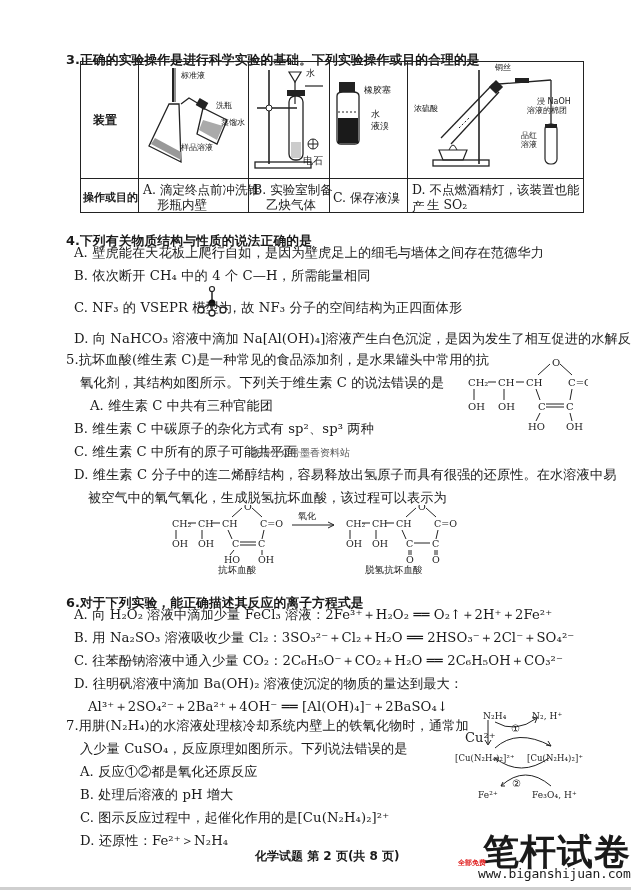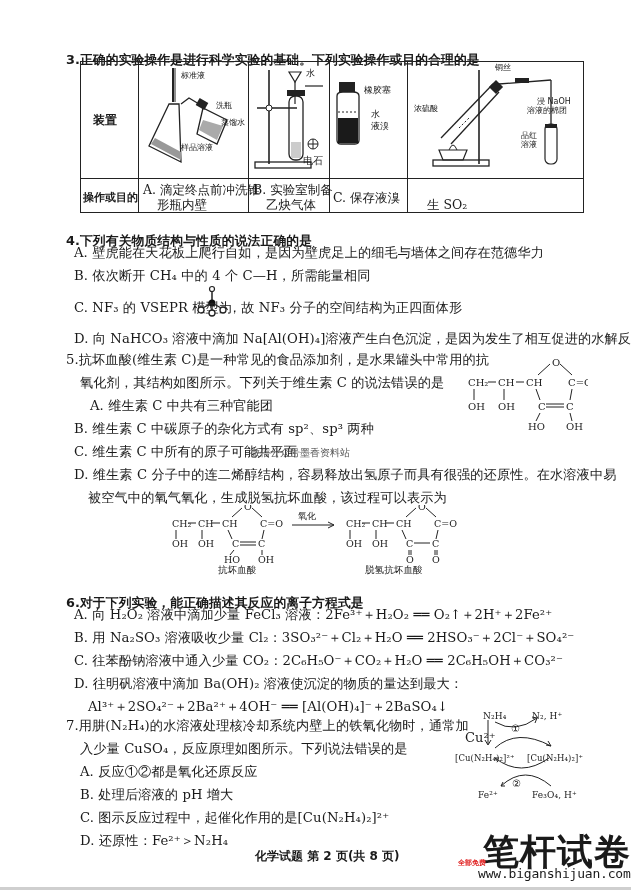--- a/index.html
+++ b/index.html
@@ -101,20 +101,21 @@
   <div class="small-lbl" style="left:456px; top:34px;">浸 NaOH</div>
   <div class="small-lbl" style="left:446px; top:43px;">溶液的棉团</div>
   <div class="small-lbl" style="left:440px; top:68px;">品红</div>
   <div class="small-lbl" style="left:440px; top:77px;">溶液</div>
 
   <div class="cell-text" style="left:62px; top:119px;">A. 滴定终点前冲洗锥</div>
   <div class="cell-text" style="left:76px; top:134px;">形瓶内壁</div>
   <div class="cell-text" style="left:172px; top:119px;">B. 实验室制备</div>
   <div class="cell-text" style="left:185px; top:134px;">乙炔气体</div>
   <div class="cell-text" style="left:252px; top:127px;">C. 保存液溴</div>
+  <div class="cell-text" style="left:331px; top:119px;">D. 不点燃酒精灯，该装置也能产</div>
   <div class="cell-text" style="left:346px; top:134px;">生 SO₂</div>
 </div>
 
 <div class="line q" style="left:66px; top:221px;">4.下列有关物质结构与性质的说法正确的是</div>
 <div class="line" style="left:74px; top:245px;">A. 壁虎能在天花板上爬行自如，是因为壁虎足上的细毛与墙体之间存在范德华力</div>
 <div class="line" style="left:74px; top:268px;">B. 依次断开 CH₄ 中的 4 个 C—H，所需能量相同</div>
 <div class="line" style="left:74px; top:300px;">C. NF₃ 的 VSEPR 模型为</div>
 <svg style="position:absolute; left:196px; top:285px;" width="32" height="32">
   <circle cx="16" cy="4" r="2.5" fill="none" stroke="#222" stroke-width="1.2"></circle>
   <line x1="16" y1="7" x2="16" y2="16" stroke="#222" stroke-width="1.5"></line>

